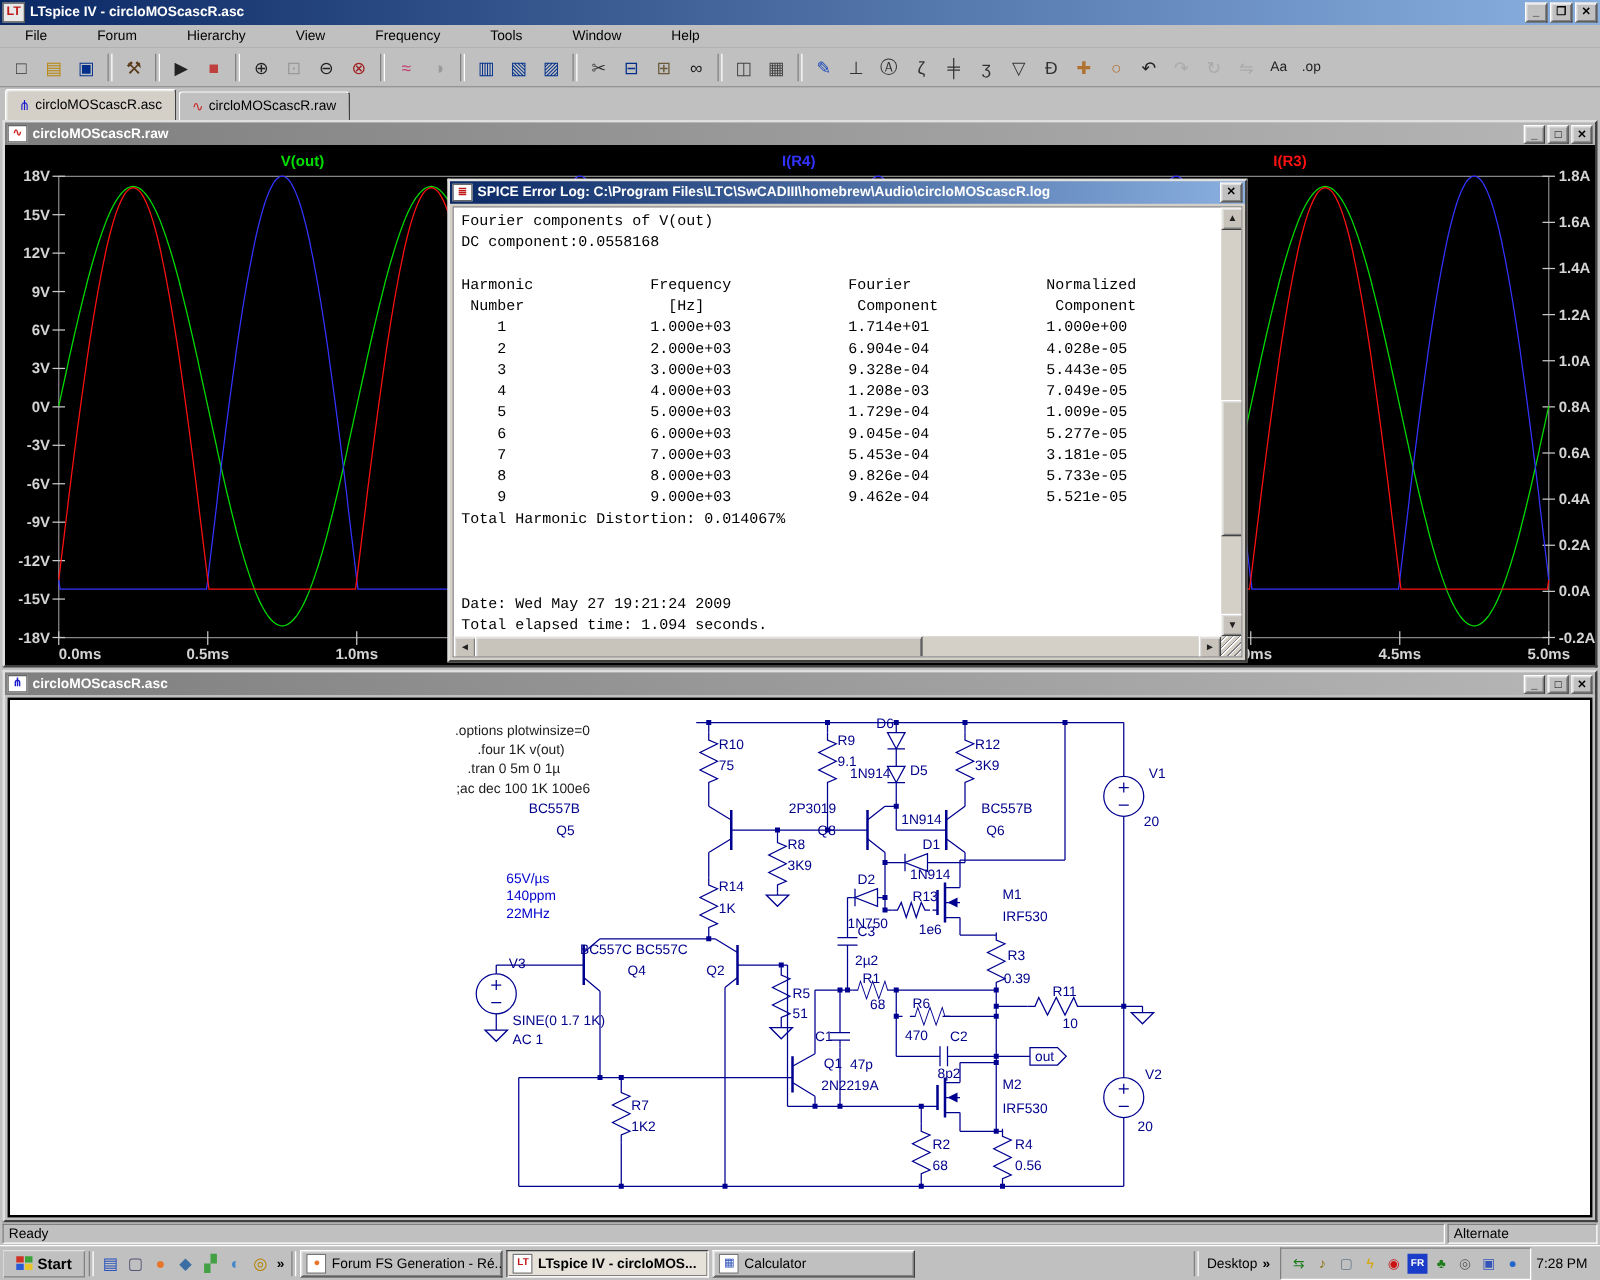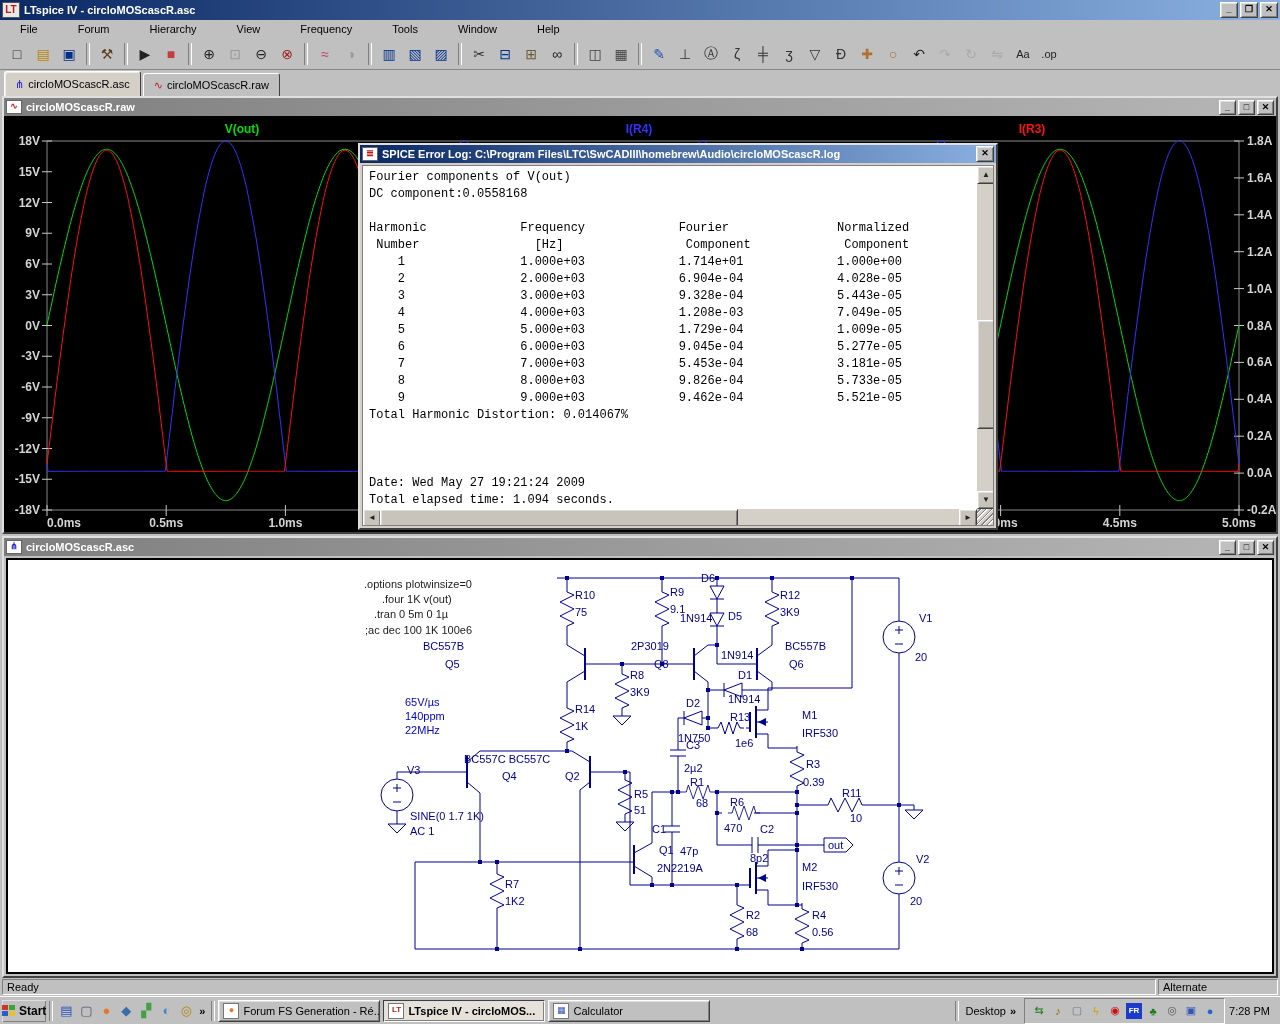--- a/index.html
+++ b/index.html
@@ -48,21 +48,21 @@
      background:repeating-linear-gradient(135deg,#d4d0c8 0 2px,#808080 2px 3px,#fff 3px 4px);}
   
   #schem-client{position:absolute;left:2px;top:20px;right:2px;bottom:2px;background:#fff;border:2px solid #000000;text-align:center;}
   #schem-svg text{font-family:"Liberation Sans",sans-serif;font-size:11px;}
   .wirelayer{stroke:var(--wire,#000090);fill:none;stroke-width:1;}
   .barlayer{stroke:var(--wire,#000090);fill:none;stroke-width:2;}
   
   #statusbar{position:absolute;left:0;top:978px;width:1280px;height:18px;background:#c0c0c0;display:flex;align-items:center;gap:2px;padding:1px 2px;box-sizing:border-box;}
   #statusbar .pane{height:14px;line-height:14px;padding:0 4px;}
   #taskbar{position:absolute;left:0;top:996px;width:1280px;height:28px;background:#c0c0c0;border-top:1px solid #fff;display:flex;align-items:center;padding:0 2px;box-sizing:border-box;}
-  #start-btn{height:22px;display:flex;align-items:center;gap:3px;padding:0 0;font-weight:bold;font-size:12px;background:#c0c0c0;}
+  #start-btn{height:22px;display:flex;align-items:center;gap:3px;padding:0 11px;font-weight:bold;font-size:12px;background:#c0c0c0;}
   .flag{width:14px;height:12px;display:grid;grid-template-columns:6px 6px;grid-template-rows:5px 5px;gap:1px;}
   .flag i{display:block;}
   .ql-icon{width:20px;height:20px;display:flex;align-items:center;justify-content:center;font-size:13px;}
   .task-btn{height:22px;width:162px;display:flex;align-items:center;gap:4px;padding:0 4px;margin-right:3px;background:#c0c0c0;font-size:11px;white-space:nowrap;overflow:hidden;box-sizing:border-box;}
   .task-btn.active{background:#e6e2da;font-weight:bold;border-color:#404040 #fff #fff #404040;}
   .task-icn{width:14px;height:14px;flex:0 0 14px;border:1px solid #777;font-size:9px;line-height:12px;text-align:center;background:#fff;}
   #tray{height:24px;display:flex;align-items:center;gap:3px;padding:0 6px;margin-left:4px;}
   .tray-icon{width:16px;height:16px;display:flex;align-items:center;justify-content:center;font-size:11px;}
   .tbar-sep{width:2px;height:20px;margin:0 3px;border-left:1px solid #808080;border-right:1px solid #fff;}
 </style>

